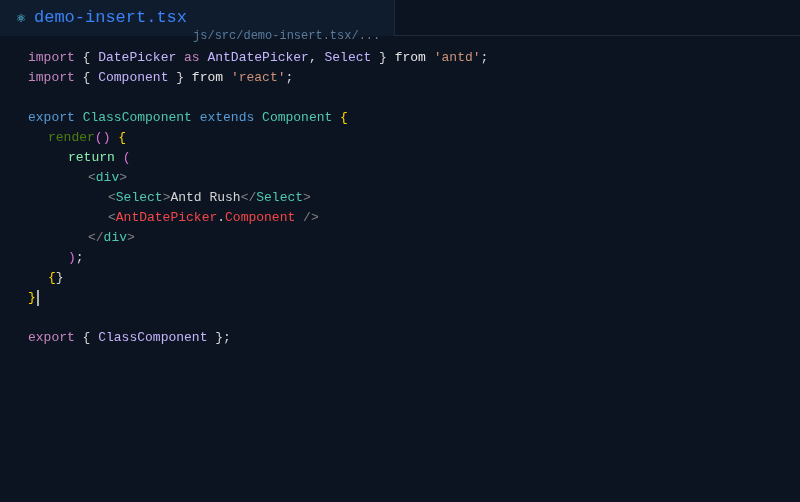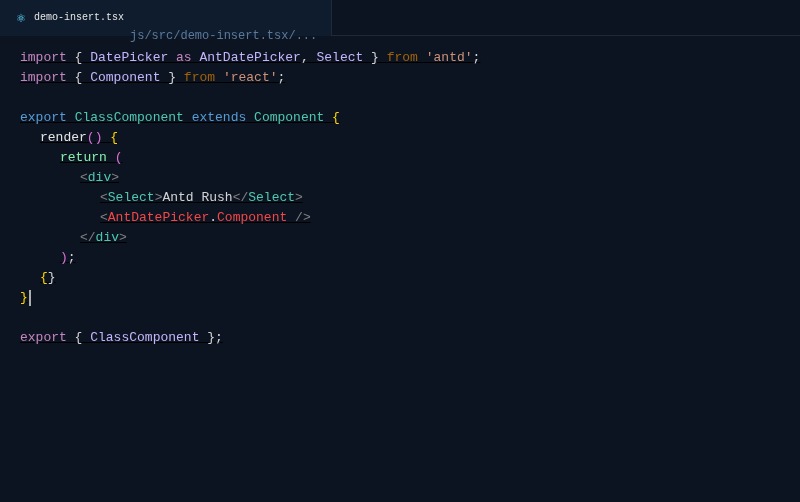--- a/index.html
+++ b/index.html
@@ -53,73 +53,72 @@
       align-items: center;
       justify-content: center;
     }
 
     .react-icon {
       color: #61dafb;
       font-size: 14px;
     }
 
     .tab-title {
-      color: #e5e5e5;
-      font-size: 10px;
+      color: #3b82f6;
+      font-size: 17px;
     }
 
     .tab-path {
       color: #5a7a9a;
       font-size: 12px;
       margin-top: 36px;
     }
 
     .code-area {
       flex: 1;
-      padding: 12px 0 12px 20px;
+      padding: 12px 0 12px 28px;
       overflow: hidden;
       position: relative;
-      text-decoration: underline;
     }
 
     .code-line {
       display: flex;
       align-items: center;
       height: 20px;
       font-size: 13px;
       line-height: 20px;
       white-space: pre;
     }
 
     .empty-line {
       height: 20px;
     }
 
     
     .kw-import { color: #c586c0; }
-    .kw-from { color: #a16207; }
+    .kw-from { color: #e5e5e5; }
     .kw-class { color: #569cd6; }
     .kw-extends { color: #569cd6; }
     .kw-return { color: #86efac; }
     .kw-export { color: #c586c0; }
 
     .cls-name { color: #4ec9b0; }
     .component { color: #4ec9b0; }
 
     .brace { color: #ffd700; }
     .brace2 { color: #da70d6; }
 
     .string { color: #ce9178; }
 
     .tag-bracket { color: #808080; }
     .tag-name { color: #4ec9b0; }
     .tag-name-red { color: #f44747; }
     .text-white { color: #d4d4d4; }
 
-    .method { color: #e5e5e5; }
+    .method { color: #4d7c0f; }
 
     .identifier { color: #c4b5fd; }
 
     .cursor {
       display: inline-block;
       width: 2px;
       height: 16px;
       background-color: #aeafad;
       vertical-align: middle;
       animation: blink 1s step-end infinite;

